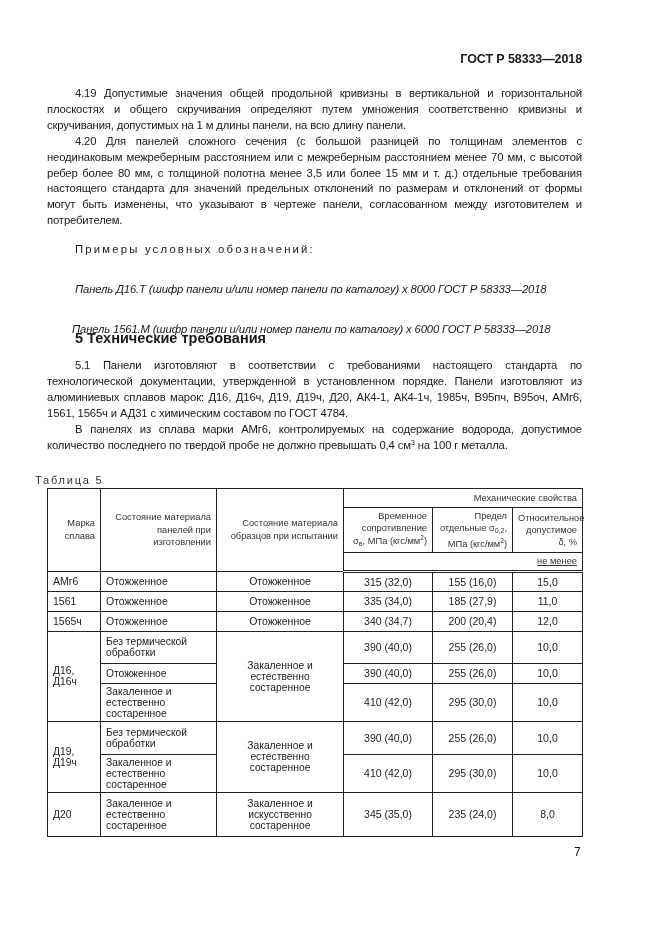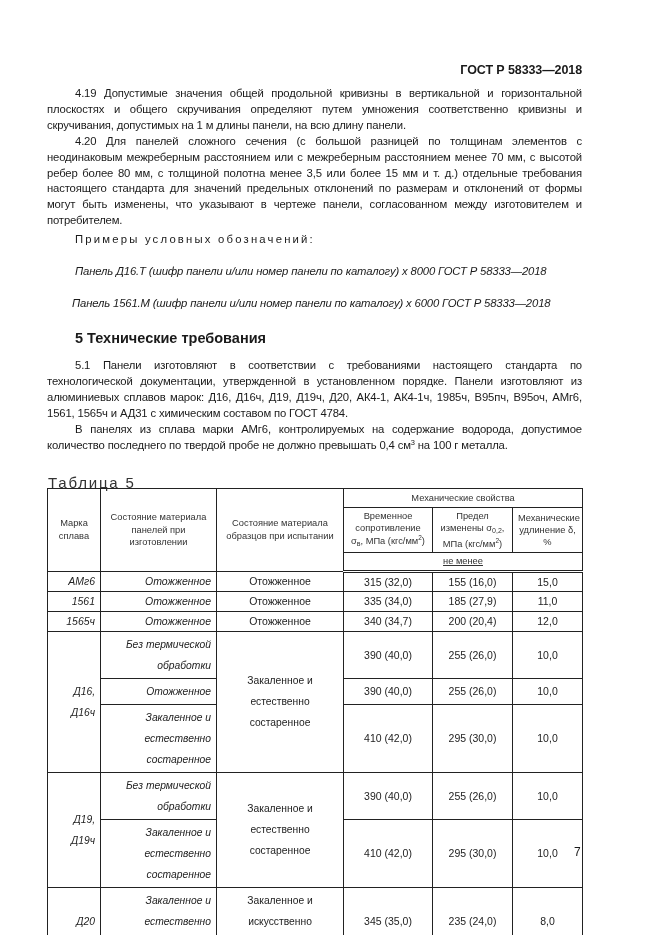--- a/index.html
+++ b/index.html
@@ -1,41 +1,41 @@
 <!DOCTYPE html>
 <html><head>
 <meta charset="utf-8">
 <style>
   html, body { margin: 0; padding: 0; background: #ffffff; }
   body { width: 661px; height: 935px; position: relative; overflow: hidden;
          font-family: "Liberation Sans", sans-serif; color: #1a1a1a; }
   .page { position: absolute; left: 0; top: 0; width: 661px; height: 935px; }
 
-  .hdr { position: absolute; right: 79px; top: 63px; font-size: 12.5px; font-weight: bold; letter-spacing: -0.1px; }
+  .hdr { position: absolute; right: 79px; top: 52px; font-size: 12.5px; font-weight: bold; letter-spacing: -0.1px; }
 
   .body-text { position: absolute; left: 47px; width: 535px; font-size: 11.3px; line-height: 15.9px; text-align: justify; letter-spacing: -0.15px; }
   .p { margin: 0; }
   .ind { text-indent: 28px; }
   .spaced { letter-spacing: 2.2px; }
   .italic { font-style: italic; }
-  .gap-s { margin-top: 3px; }
-  .gap-m { margin-top: 16px; }
+  .gap-s { margin-top: 13px; }
+  .gap-m { margin-top: 24px; }
   .h5 { position: absolute; left: 75px; top: 330px; font-size: 14.5px; font-weight: bold; }
   sup { font-size: 7.5px; line-height: 0; vertical-align: 4px; }
 
-  .tcap { position: absolute; left: 48px; top: 474px; font-size: 15px; letter-spacing: 1.8px; color: #333; }
+  .tcap { position: absolute; left: 35px; top: 474px; font-size: 11px; letter-spacing: 1.8px; color: #333; }
 
   table.t5 { position: absolute; left: 47px; top: 488px; width: 535px; border-collapse: collapse;
              font-size: 10.5px; color: #222; table-layout: fixed; }
   table.t5 td, table.t5 th { border: 1.2px solid #222; padding: 2px 5px; vertical-align: middle; font-weight: normal; }
-  table.t5 th { font-size: 9.3px; line-height: 12.4px; text-align: center; color: #333; }
+  table.t5 th { font-size: 9.3px; line-height: 12.4px; text-align: right; color: #333; }
   table.t5 tr.double-bottom th { border-bottom: 3.5px double #222; text-decoration: underline; }
   .c { text-align: center; }
-  .l { text-align: right; font-style: italic; }
-  .sm { font-size: 10.3px; line-height: 21px; }
+  .l { text-align: left; }
+  .sm { font-size: 10.3px; line-height: 11px; }
   .sub { font-size: 7px; vertical-align: -2px; }
   .sup2 { font-size: 6.5px; vertical-align: 4px; line-height: 0; }
 
   .pno { position: absolute; left: 574px; top: 845px; font-size: 12px; }
 </style>
 </head>
 <body>
 
 <div class="page">
 
@@ -69,22 +69,22 @@
     </colgroup>
     <tbody>
         <tr style="height:19px;">
       <th rowspan="3">Марка сплава</th>
       <th rowspan="3">Состояние материала панелей при изготовлении</th>
       <th rowspan="3">Состояние материала образцов при испытании</th>
       <th colspan="3">Механические свойства</th>
     </tr>
     <tr style="height:44px;">
       <th><span>Временное сопротивление</span><br><span>σ</span><span class="sub">в</span><span>, МПа (кгс/мм</span><span class="sup2">2</span><span>)</span></th>
-      <th><span>Предел изменены σ</span><span class="sub">0,2</span><span>, МПа (кгс/мм</span><span class="sup2">2</span><span>)</span></th>
-      <th>Механические удлинение δ, %</th>
+      <th><span>Предел отдельные σ</span><span class="sub">0,2</span><span>, МПа (кгс/мм</span><span class="sup2">2</span><span>)</span></th>
+      <th>Относительное допустимое δ, %</th>
     </tr>
     <tr class="double-bottom" style="height:17px;">
       <th colspan="3">не менее</th>
     </tr>
 
     <tr style="height:20px;">
       <td class="l">АМг6</td>
       <td class="l">Отожженное</td>
       <td class="c">Отожженное</td>
       <td class="c">315 (32,0)</td>

